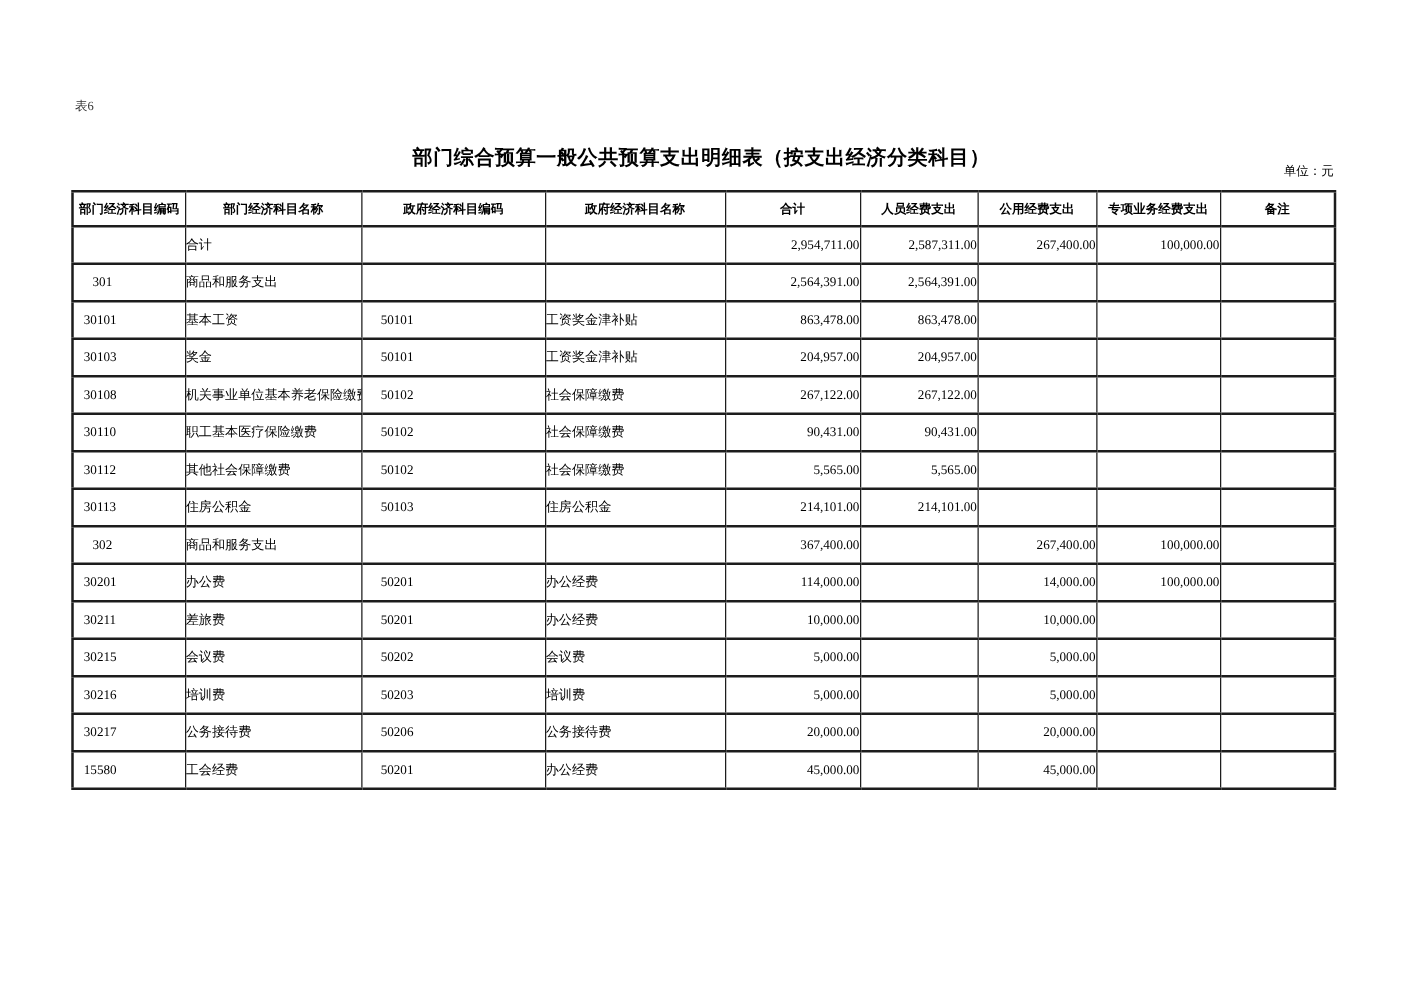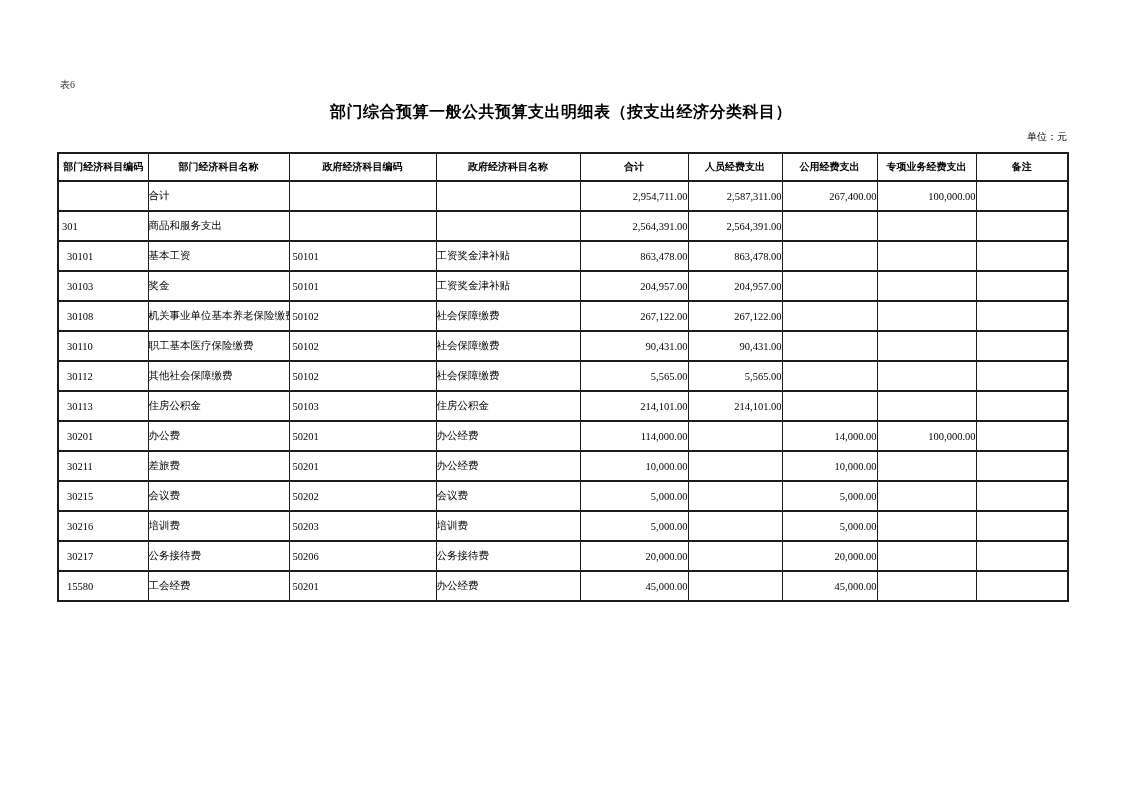--- a/index.html
+++ b/index.html
@@ -14,21 +14,21 @@
     color:var(--ink);
     position:relative;
     overflow:hidden;
   }
   .page{position:relative;width:1122px;height:637px;background:var(--paper);}
   .table-label{
     position:absolute;left:60px;top:78px;
     font-size:10px;color:#333;
   }
   .page-title{
-    position:absolute;left:0;right:0;top:102px;
+    position:absolute;left:0;right:0;top:116px;
     text-align:center;
     font-size:16px;font-weight:bold;
     letter-spacing:0.5px;
   }
   .unit-note{
     position:absolute;left:57px;top:130px;width:1010px;
     text-align:right;font-size:10px;
   }
   table.budget{
     position:absolute;left:57px;top:152px;
@@ -60,21 +60,21 @@
     font-weight:bold;
     text-align:center;
     padding:0 2px;
   }
   table.budget td{
     height:30px;
     font-size:10.5px;
     padding:0;
   }
   td.code{text-align:left;}
-  td.code.lvl1{padding-left:3px;margin-top:32px;}
+  td.code.lvl1{padding-left:15px;margin-top:32px;}
   td.code.lvl2{padding-left:8px;}
   td.name{text-align:left;padding-left:4px;}
   td.num{text-align:right;padding-right:5px;}
   td.remark{text-align:center;}
 </style>
 </head>
 <body>
 
 <div class="page">
 
@@ -192,20 +192,31 @@
           <td class="name">住房公积金</td>
           <td class="code lvl1">50103</td>
           <td class="name">住房公积金</td>
           <td class="num">214,101.00</td>
           <td class="num">214,101.00</td>
           <td class="num"></td>
           <td class="num"></td>
           <td class="remark"></td>
         </tr>
         <tr>
+          <td class="code lvl1">302</td>
+          <td class="name">商品和服务支出</td>
+          <td class="code lvl1"></td>
+          <td class="name"></td>
+          <td class="num">367,400.00</td>
+          <td class="num"></td>
+          <td class="num">267,400.00</td>
+          <td class="num">100,000.00</td>
+          <td class="remark"></td>
+        </tr>
+        <tr>
           <td class="code lvl2">30201</td>
           <td class="name">办公费</td>
           <td class="code lvl1">50201</td>
           <td class="name">办公经费</td>
           <td class="num">114,000.00</td>
           <td class="num"></td>
           <td class="num">14,000.00</td>
           <td class="num">100,000.00</td>
           <td class="remark"></td>
         </tr>

